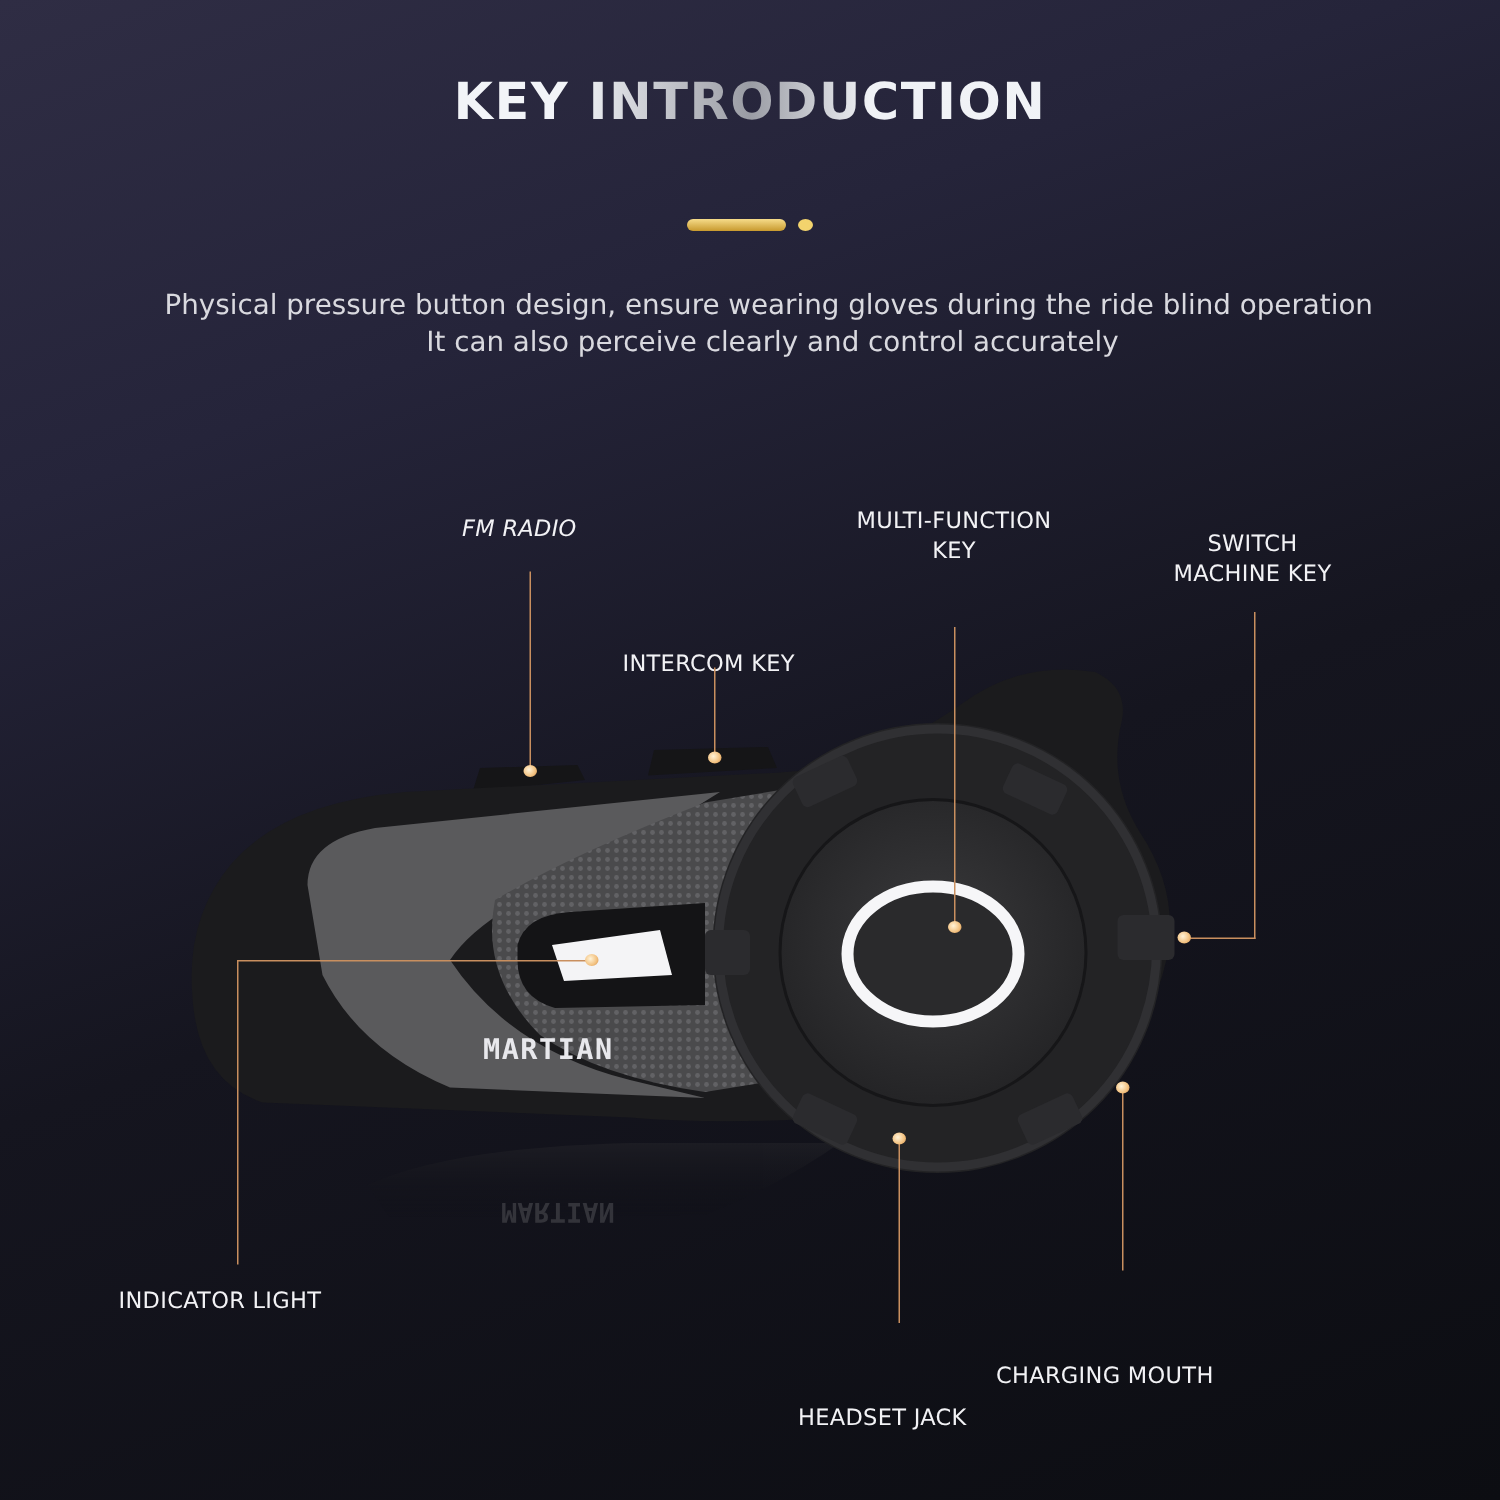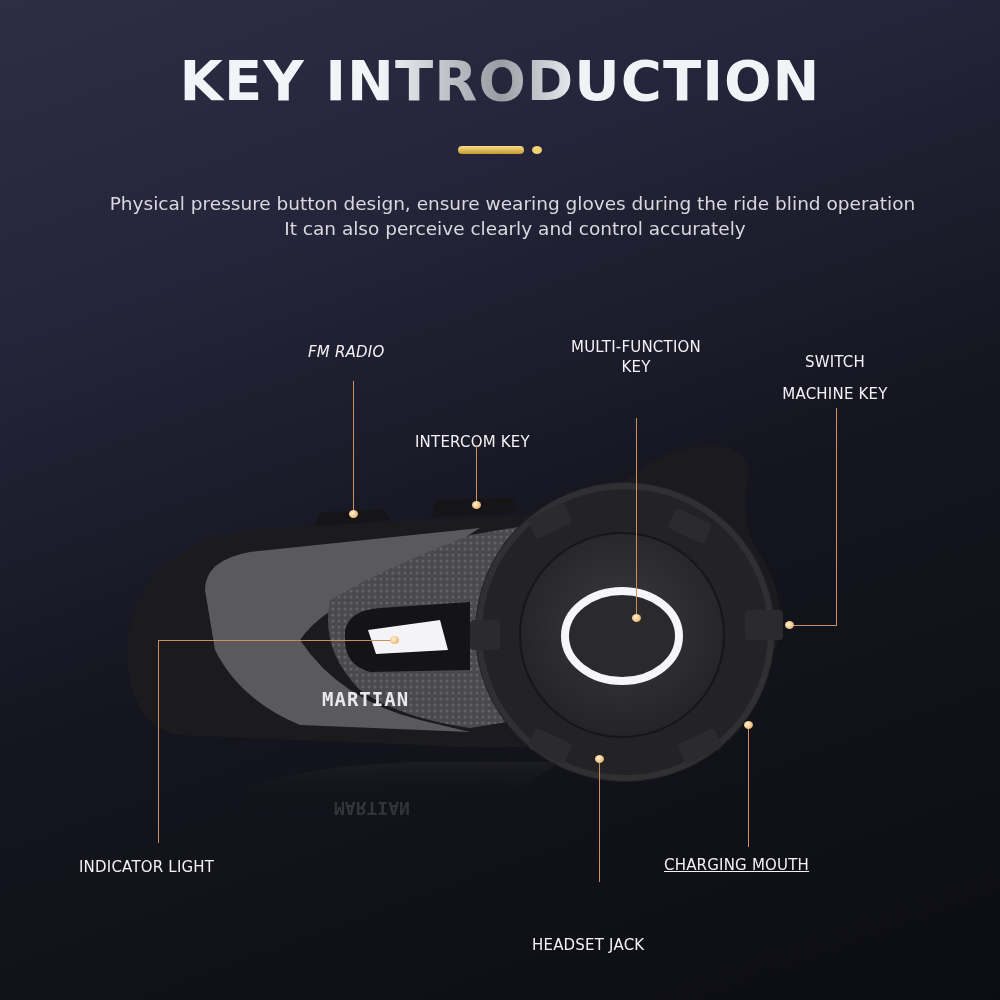--- a/index.html
+++ b/index.html
@@ -1,20 +1,20 @@
 <!DOCTYPE html>
 <html><head>
 <meta charset="utf-8">
 <style>
   html,body{margin:0;padding:0;}
   body{width:1000px;height:1000px;overflow:hidden;position:relative;
     background:linear-gradient(160deg,#2f2d44 0%,#25243a 25%,#15151f 55%,#0c0d12 100%);
     font-family:"DejaVu Sans","Liberation Sans",sans-serif;color:#e9e9ee;}
   .title{position:absolute;top:48px;left:0;width:1000px;text-align:center;
-    font-size:56px;font-weight:bold;letter-spacing:1px;
+    font-size:34px;font-weight:bold;letter-spacing:1px;
     background:linear-gradient(90deg,#f2f4f8 0%,#f2f4f8 38%,#9a9ca4 50%,#f0f2f6 58%,#f2f4f8 100%);
     -webkit-background-clip:text;background-clip:text;color:transparent;}
   .accent{position:absolute;top:145px;left:458px;width:90px;height:10px;}
   .accent .bar{position:absolute;left:0;top:1px;width:66px;height:8px;border-radius:4px;
     background:linear-gradient(180deg,#f6dc8a,#c89a2e);}
   .accent .dot{position:absolute;left:74px;top:1px;width:10px;height:8px;border-radius:50%;
     background:#f3d36d;}
   .subtitle{position:absolute;left:0;width:1025px;text-align:center;font-size:18.5px;
     color:#d9d9df;}
   .sub1{top:193px;}
@@ -99,30 +99,30 @@
 
 <div class="label" style="left:556px;top:338px;width:160px;">
   <div>MULTI-FUNCTION</div>
   <div style="margin-top:2px;">KEY</div>
 </div>
 <div class="line" style="left:636px;top:418px;width:1px;height:198px;"></div>
 <div class="pin" style="left:632px;top:614px;"></div>
 
 <div class="label" style="left:760px;top:353px;width:150px;">
   <div>SWITCH</div>
-  <div style="margin-top:14px;">MACHINE KEY</div>
+  <div style="margin-top:2px;">MACHINE KEY</div>
 </div>
 <div class="line" style="left:836px;top:408px;width:1px;height:218px;"></div>
 <div class="line" style="left:793px;top:625px;width:44px;height:1px;"></div>
 <div class="pin" style="left:785px;top:621px;"></div>
 
 <div class="line" style="left:158px;top:640px;width:235px;height:1px;"></div>
 <div class="line" style="left:158px;top:640px;width:1px;height:203px;"></div>
 <div class="pin" style="left:390px;top:636px;"></div>
 <div class="label" style="left:79px;top:858px;">INDICATOR LIGHT</div>
 
 <div class="line" style="left:599px;top:760px;width:1px;height:122px;"></div>
 <div class="pin" style="left:595px;top:755px;"></div>
 <div class="label" style="left:532px;top:896px;margin-top:40px;">HEADSET JACK</div>
 
 <div class="line" style="left:748px;top:726px;width:1px;height:121px;"></div>
 <div class="pin" style="left:744px;top:721px;"></div>
-<div class="label" style="left:664px;top:856px;text-decoration:underline;">CHARGING MOUTH</div>
+<div class="label" style="left:664px;top:908px;">CHARGING MOUTH</div>
 
 </body></html>

